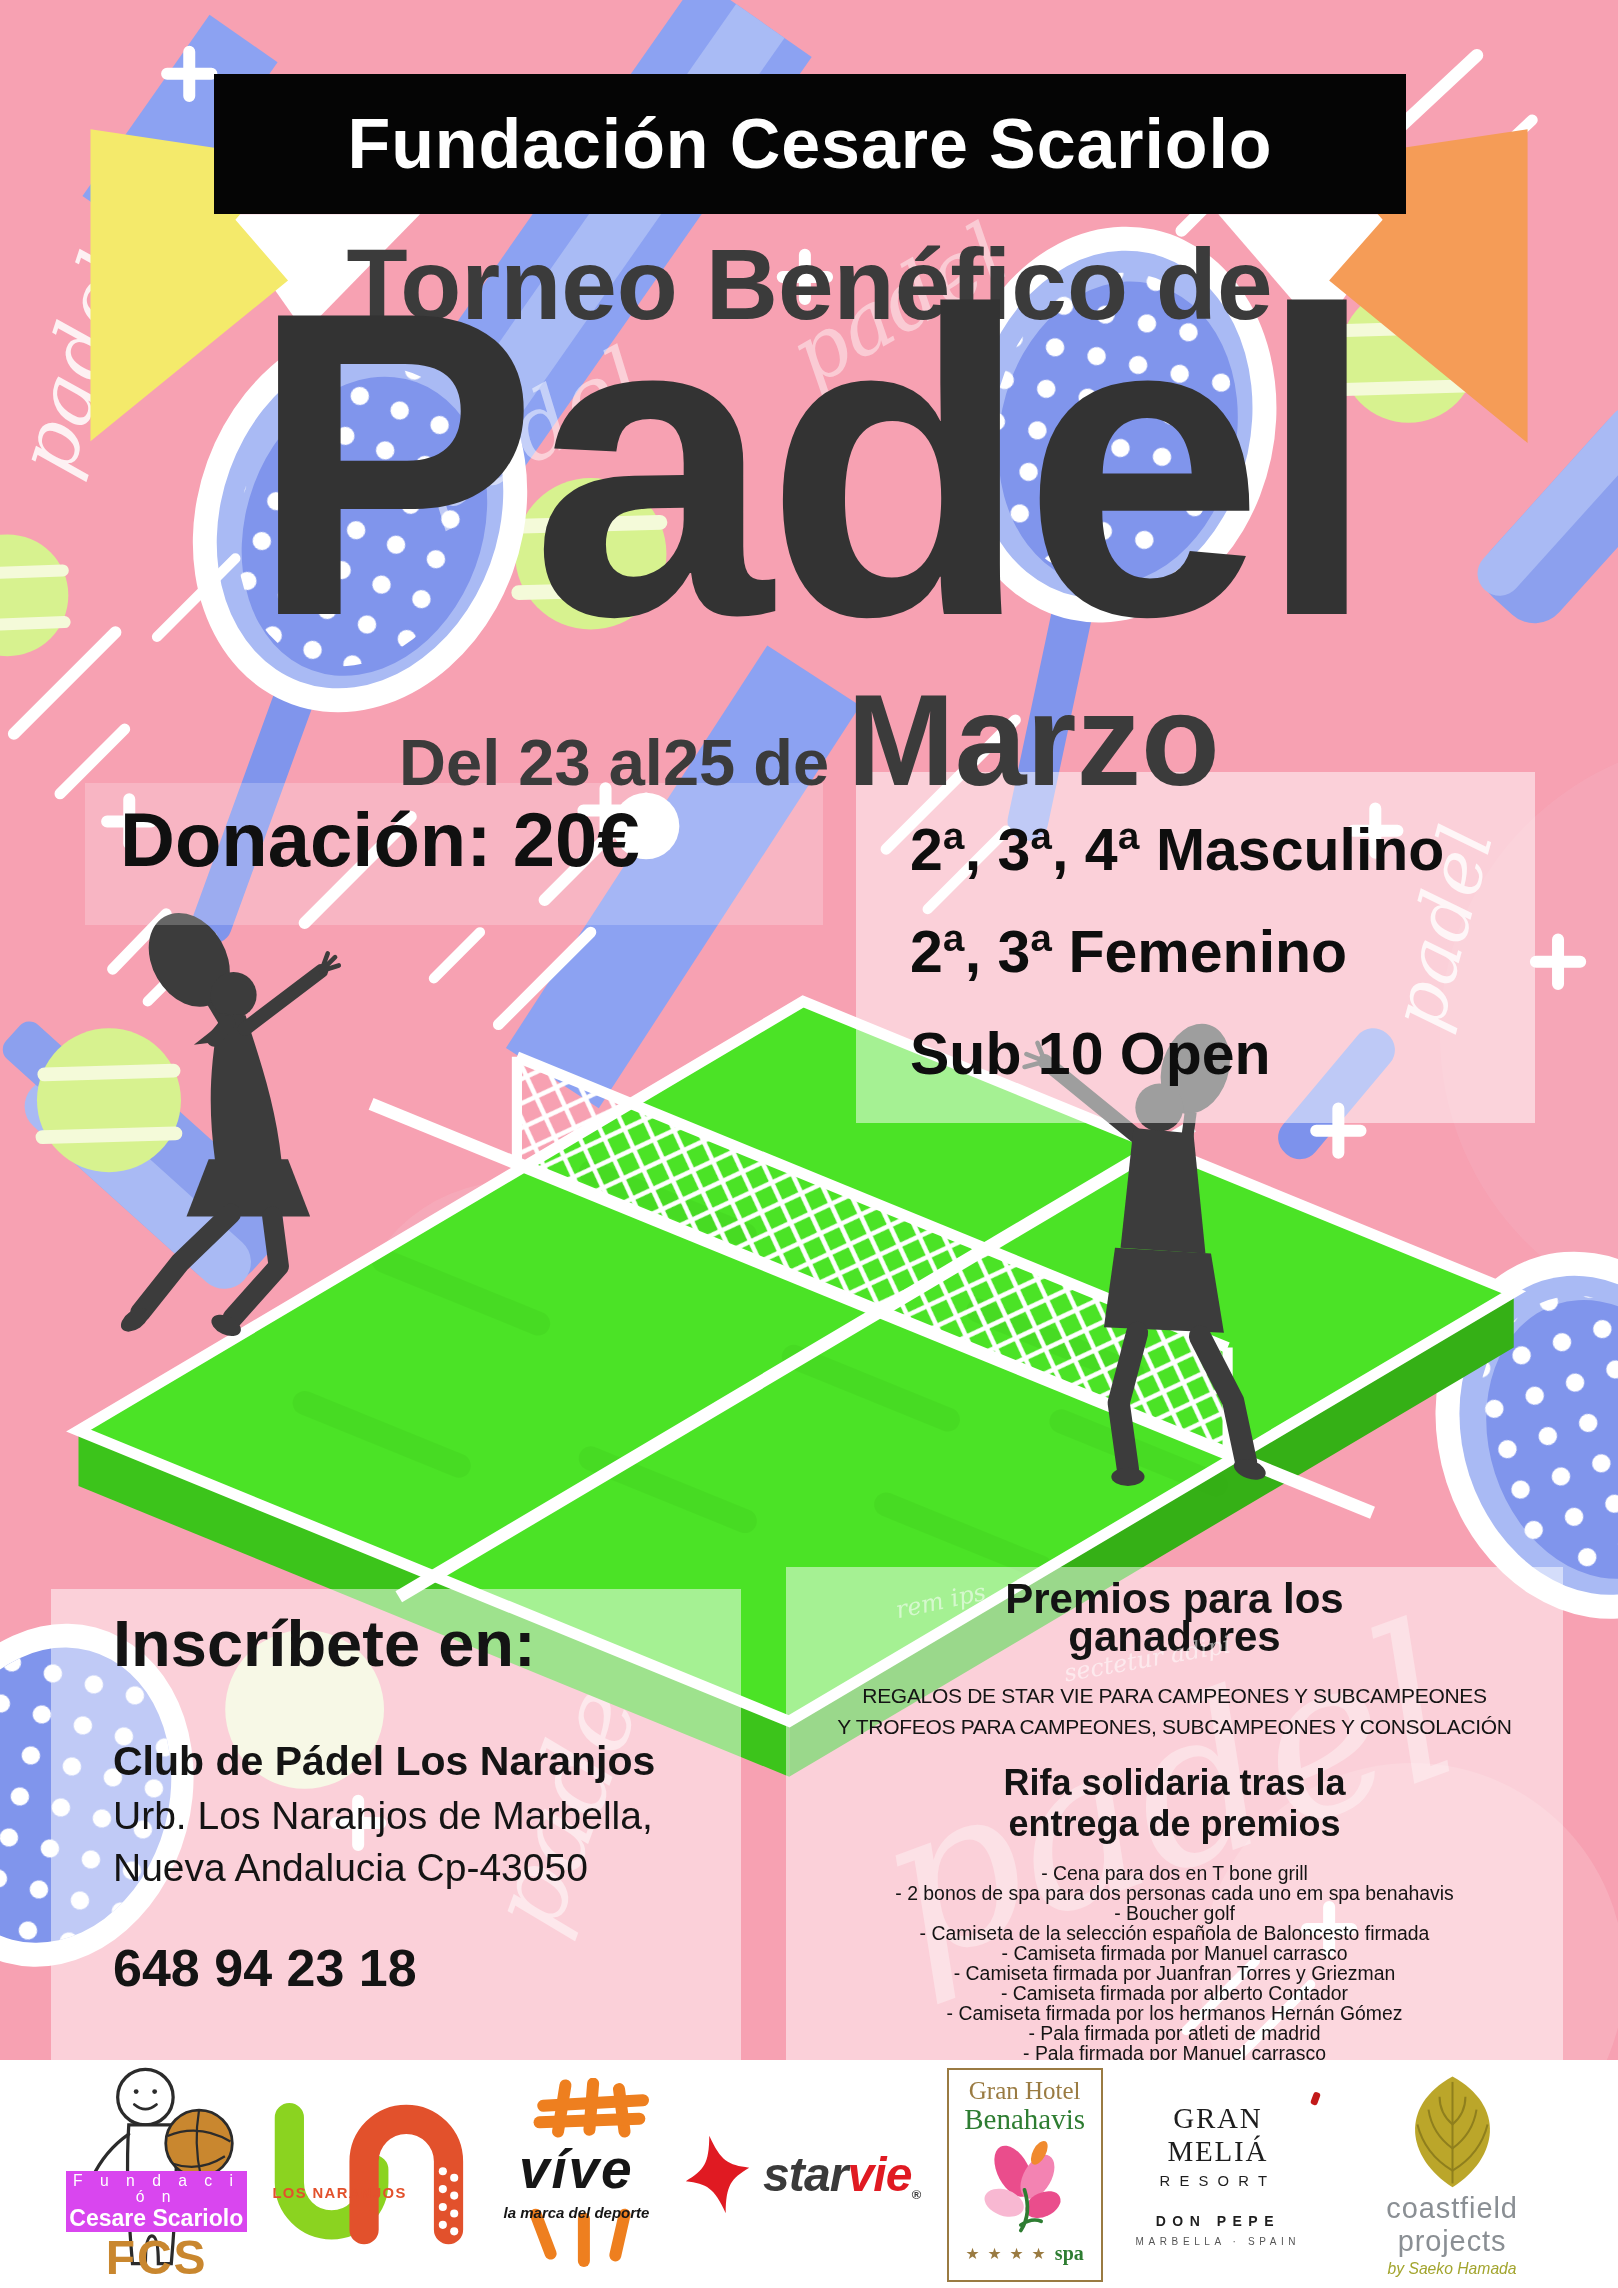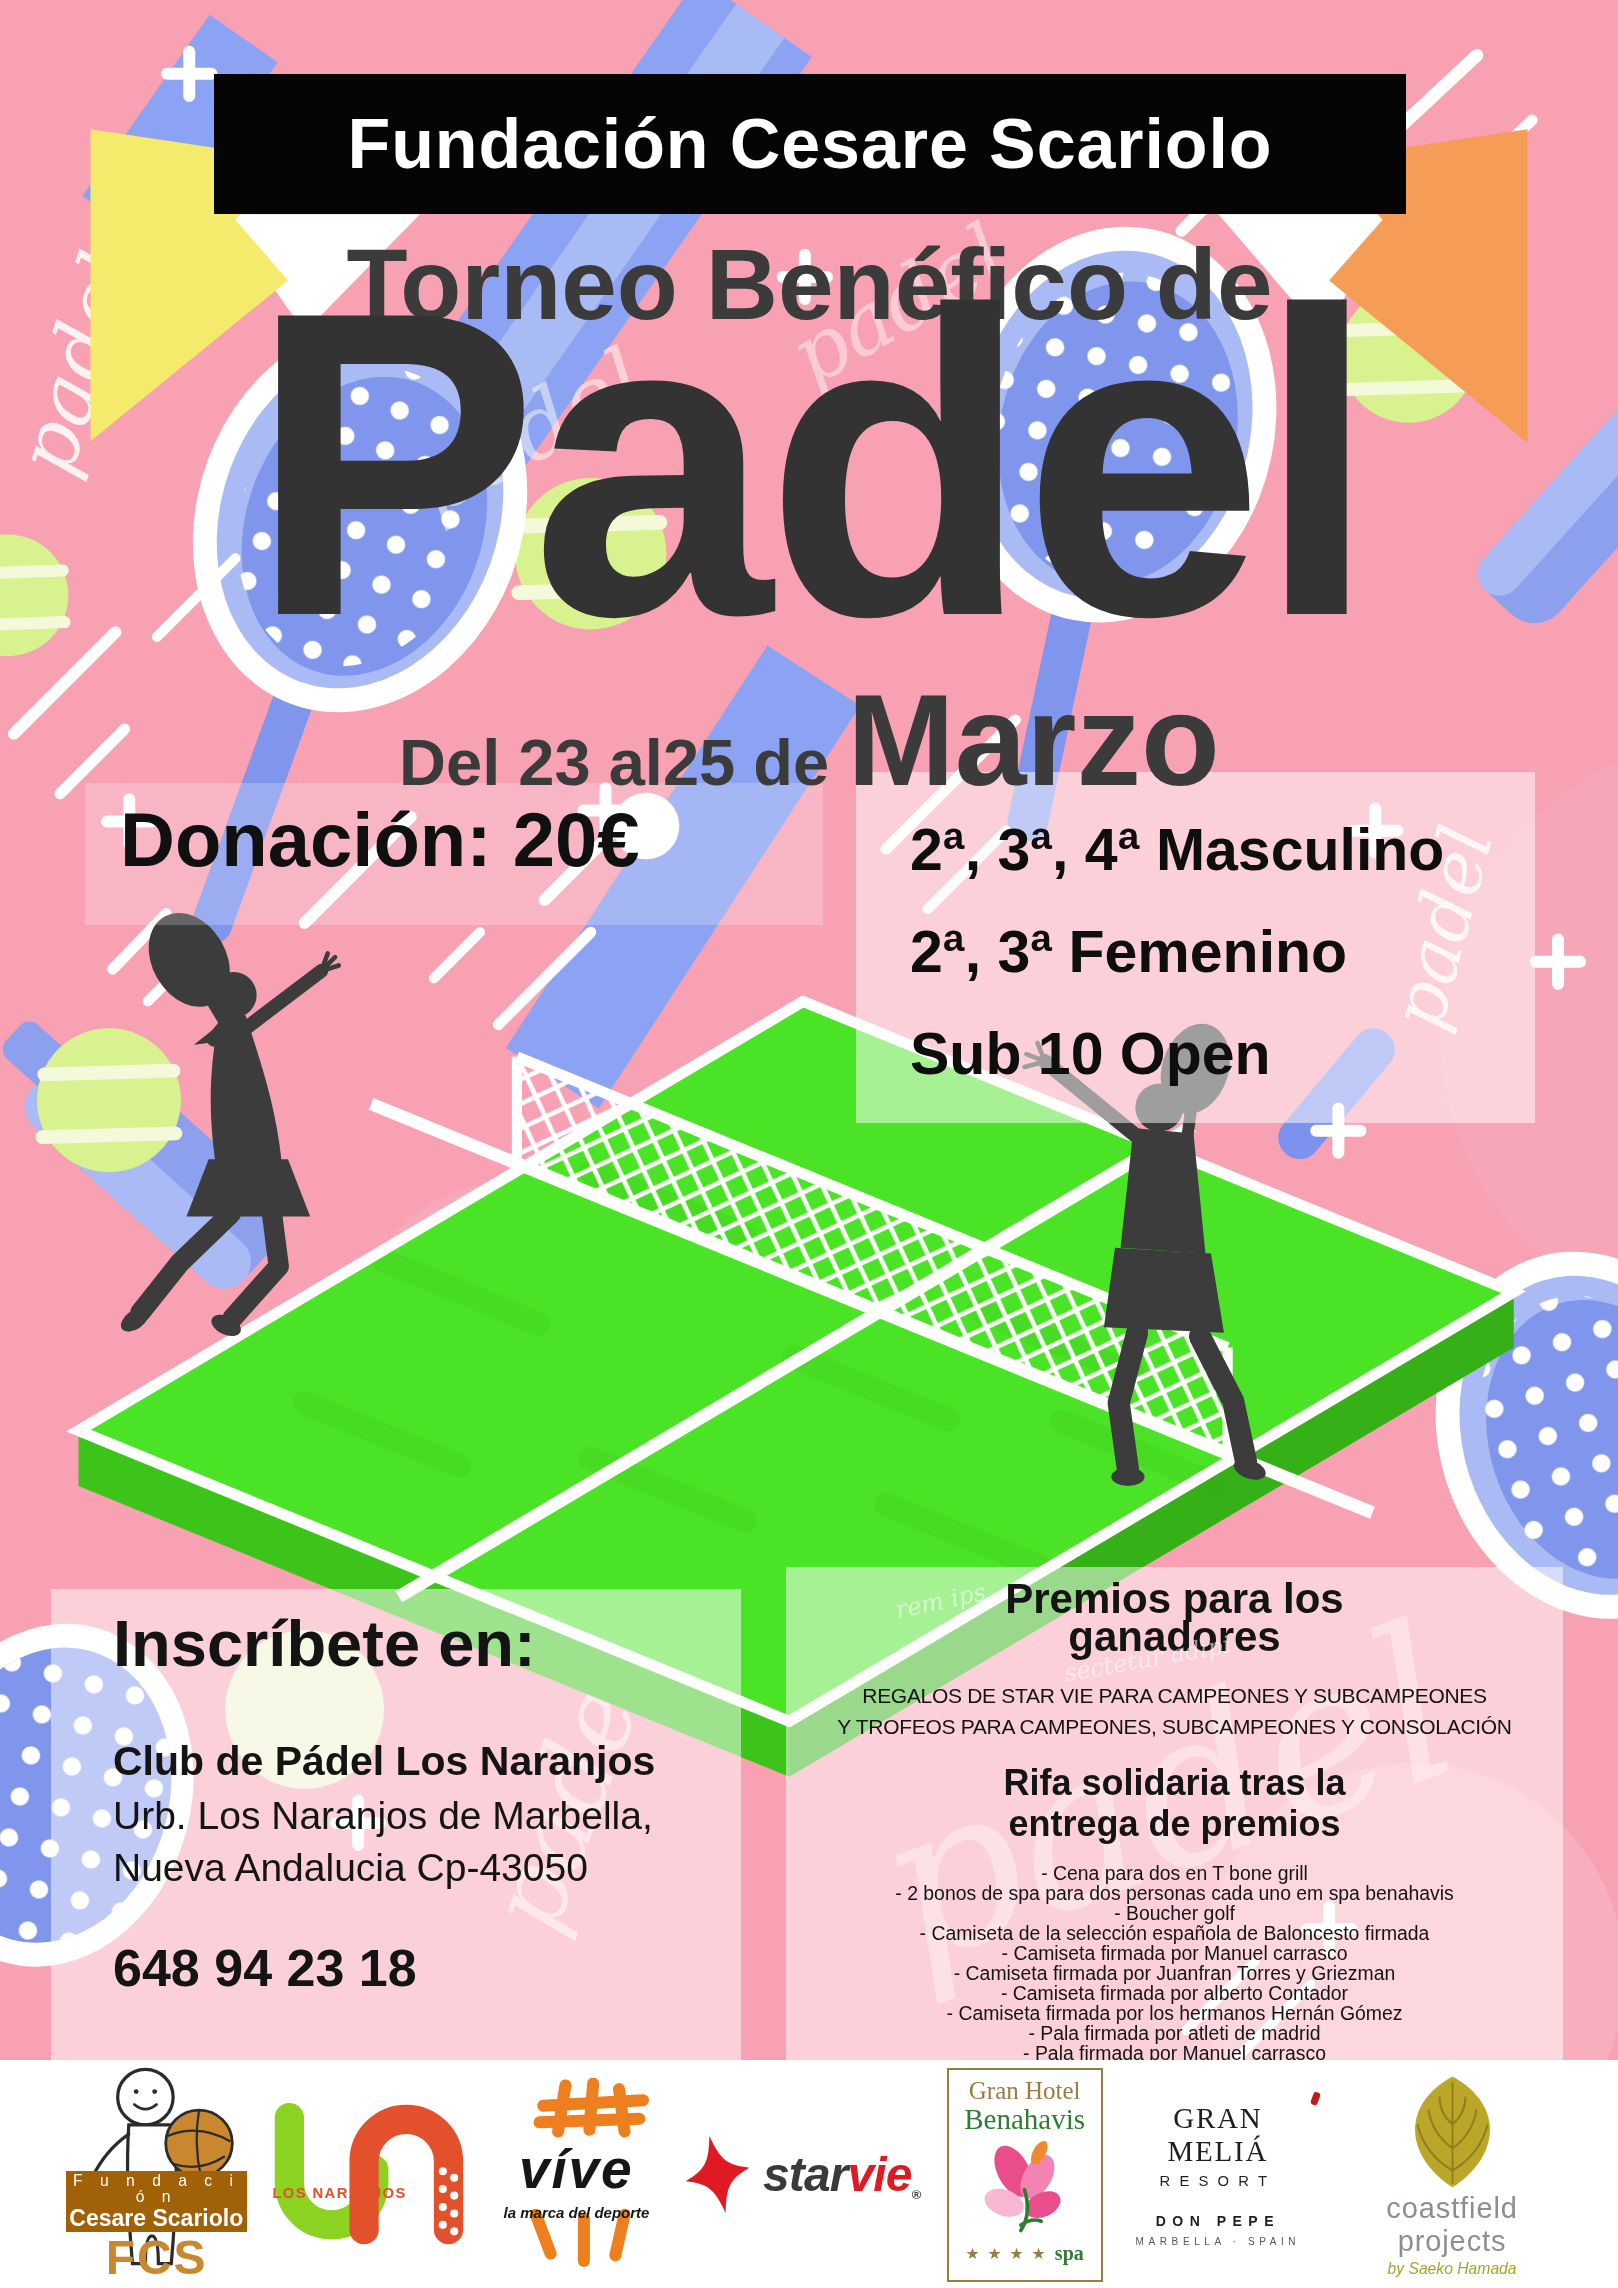--- a/index.html
+++ b/index.html
@@ -52,21 +52,21 @@
   .prizes-items{margin:18.5px 0 0 0;font-size:19.4px;line-height:20px;}
   .prize-item{white-space:nowrap;}
   .lorem-frag{position:absolute;color:#ffffff;opacity:0.55;font-style:italic;
     font-family:"DejaVu Serif",serif;z-index:2;}
   
   .footer{position:absolute;left:0;top:2060px;width:1619px;height:229px;background:#ffffff;
     z-index:4;display:flex;align-items:center;justify-content:space-between;padding:0 48px;}
   .logo{position:relative;text-align:center;margin-left:16px;}
   
   .fcs{width:185px;height:220px;margin-top:-5.5px;}
-  .fcs-banner{position:absolute;left:1.8px;top:109px;width:181px;height:61px;background:#a16207;
+  .fcs-banner{position:absolute;left:1.8px;top:109px;width:181px;height:61px;background:#d946ef;
     color:#fff;display:flex;flex-direction:column;justify-content:center;line-height:1.05;}
   .fcs-line1{font-size:15.7px;letter-spacing:6.5px;}
   .fcs-line2{font-size:23px;font-weight:bold;}
   .fcs-acronym{position:absolute;left:0;top:168px;width:185px;text-align:center;
     font-size:48px;font-weight:bold;color:#C9872F;letter-spacing:1.8px;}
   
   .naranjos{width:203px;height:185px;}
   .naranjos-label{position:absolute;left:7.4px;top:103px;font-size:14.8px;font-weight:bold;
     color:#E2512C;letter-spacing:1.4px;}
   

